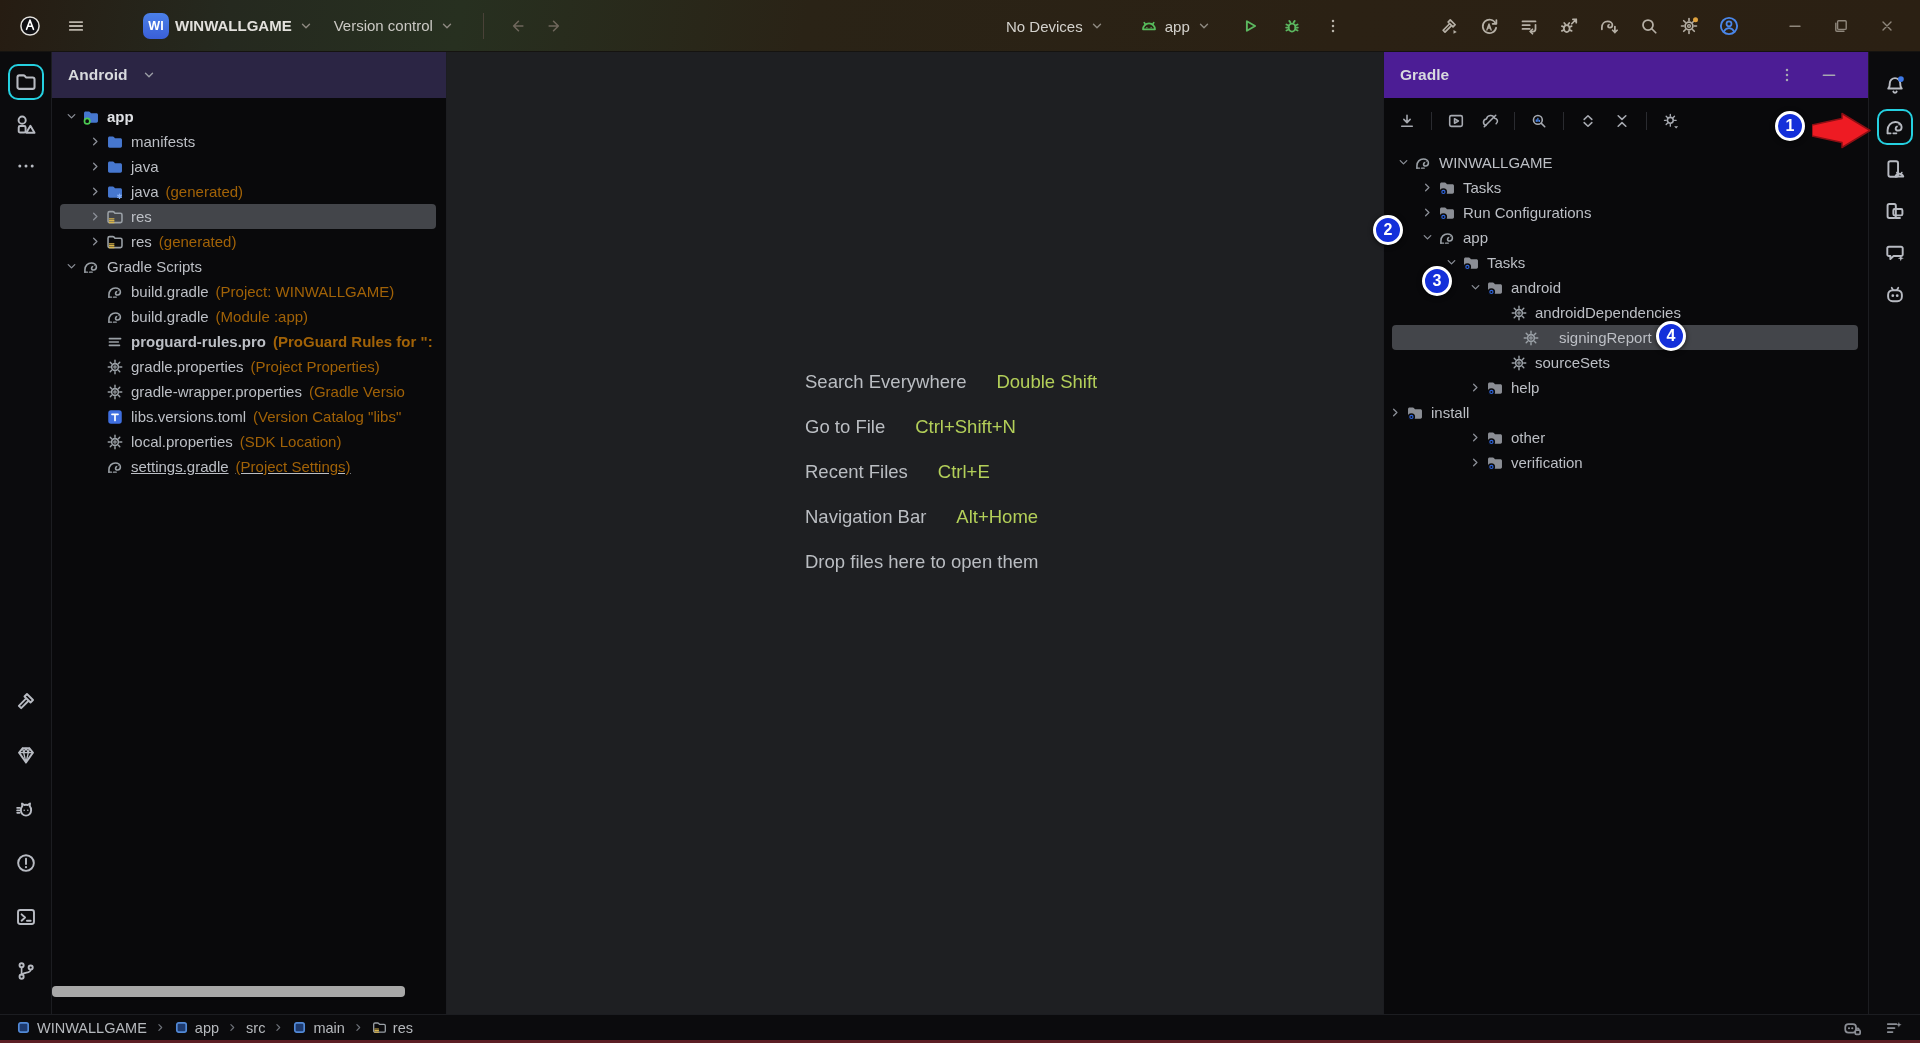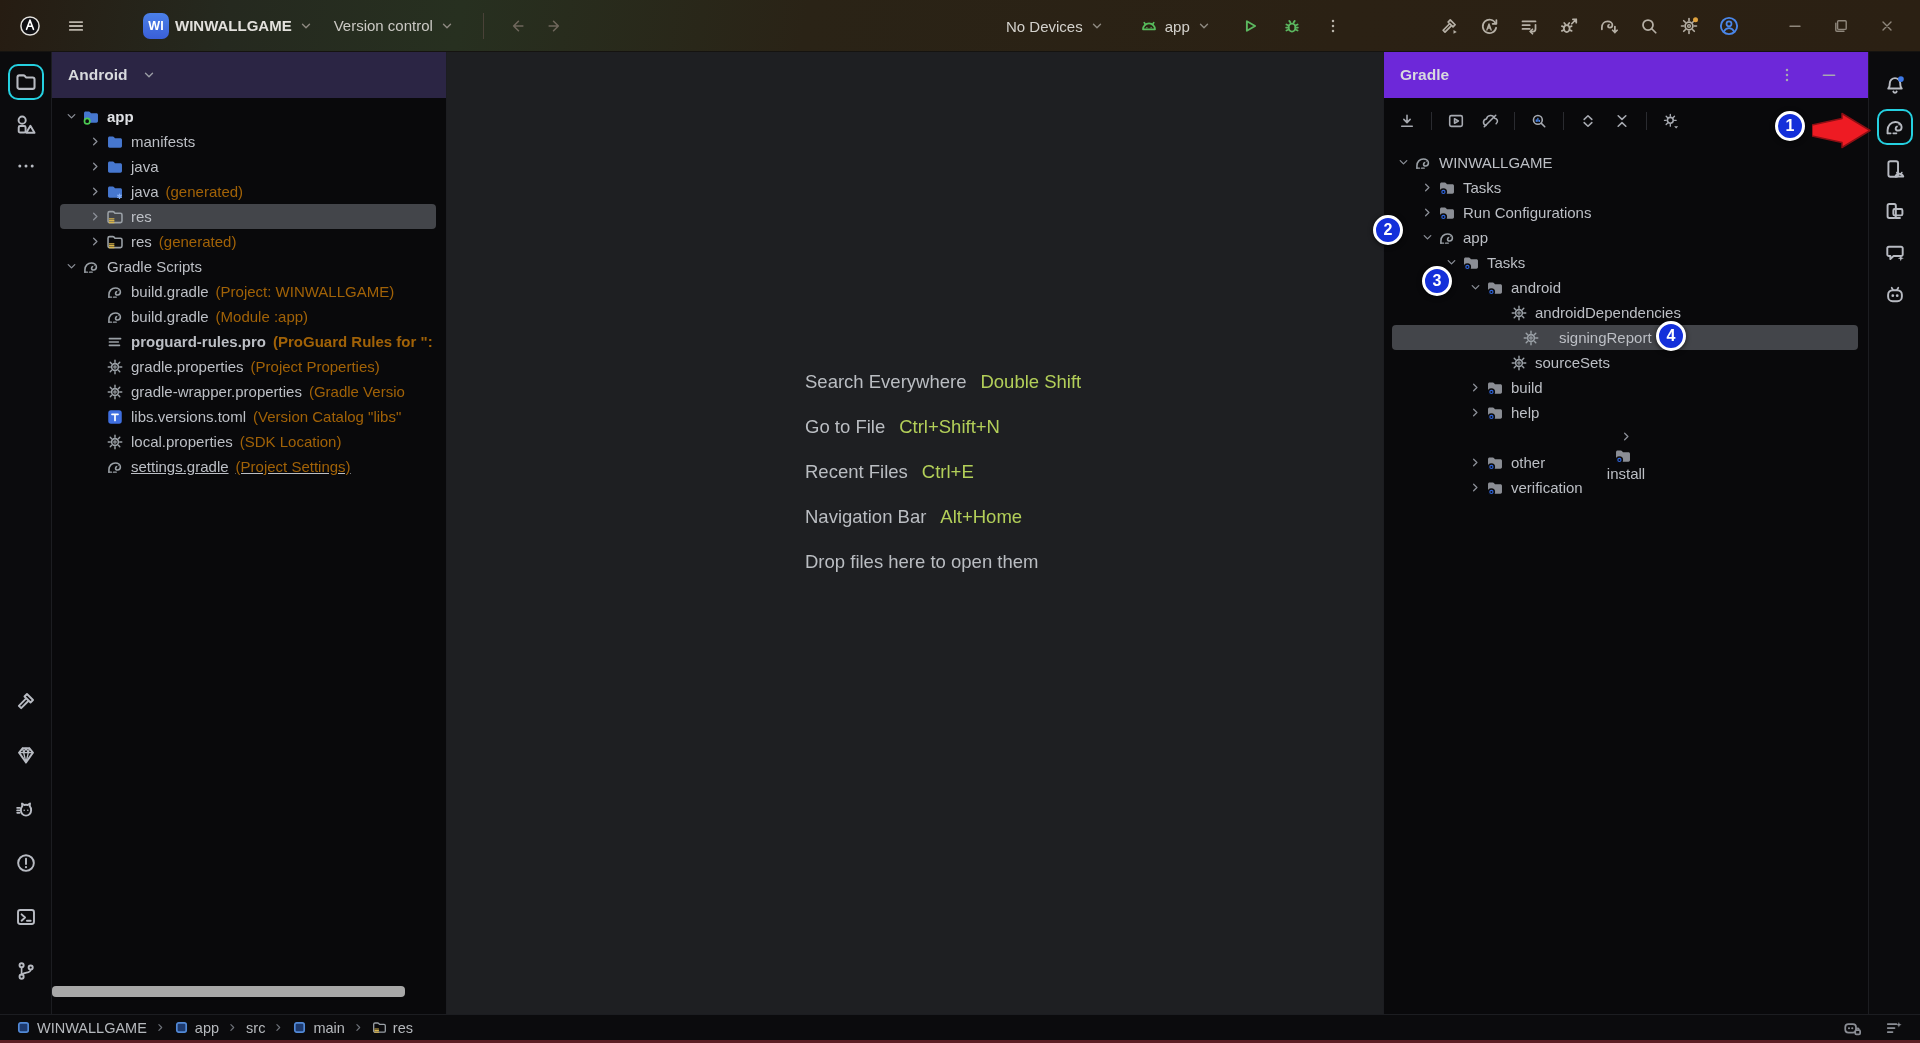--- a/index.html
+++ b/index.html
@@ -37,28 +37,28 @@
   #leftbar { border-right:1px solid #1c1d21; padding-top:9px; }
   #rightbar { border-left:1px solid #1c1d21; padding-top:12px; }
   .act-btn { width:36px; height:36px; margin:3px 0; border-radius:10px; border:2px solid transparent; background:none; color:#b8bbc2; display:flex; align-items:center; justify-content:center; cursor:pointer; }
   .act-btn.active { border-color:#25d0e0; }
   #leftbar .bottom-group { margin-top:auto; padding-bottom:22px; display:flex; flex-direction:column; gap:12px; }
 
   
   #project-panel { width:395px; flex:0 0 395px; background:#09090b; border-right:1px solid #1c1d21; position:relative; overflow:hidden; display:flex; flex-direction:column; }
   .panel-header { height:46px; flex:0 0 46px; display:flex; align-items:center; padding:0 16px; font-size:15.5px; font-weight:700; color:#d8dade; }
   #project-panel .panel-header { background:#2b2544; }
-  #gradle-panel .panel-header { background:#6d28d9;gap:28px; }
+  #gradle-panel .panel-header { background:#4c1d95;gap:28px; }
   .panel-header .hdr-chevron { margin-left:8px; color:#9a9da5; }
   .hdr-actions { margin-left:auto; display:flex; align-items:center; gap:20px; padding-right:12px; }
   .hdr-actions .tb-btn { color:#a7aab1; padding:2px; }
 
   #editor { flex:1; background:#1e1f22; position:relative; border-right:1px solid #1c1d21; }
   #shortcuts { position:absolute; left:358px; top:307px; }
-  .sc-line { height:45px; display:flex; align-items:center; gap:14px; font-size:18.5px; }
+  .sc-line { height:45px; display:flex; align-items:center; gap:30px; font-size:18.5px; }
   .sc-label { color:#babdc2; }
   .sc-keys { color:#b3cf59; }
   .sc-drop { color:#babdc2; }
 
   #gradle-panel { width:484px; flex:0 0 484px; background:#09090b; display:flex; flex-direction:column; position:relative; overflow:hidden; }
   .gradle-toolbar { height:46px; flex:0 0 46px; display:flex; align-items:center; padding:0 8px; gap:4px; }
   .gt-btn { width:30px; height:28px; display:flex; align-items:center; justify-content:center; background:none; border:none; color:#a7aab1; cursor:pointer; border-radius:4px; }
   .gt-sep { width:1px; height:18px; background:#2a2b30; margin:0 5px; }
 
   
@@ -845,38 +845,23 @@
                 <path d="M6 4.5L9.5 8 6 11.5"></path>
               </svg>
             </span>
             <span class="icon i18 ticon">
               <svg xmlns="http://www.w3.org/2000/svg" viewBox="0 0 16 16" fill="none" stroke="currentColor" stroke-width="1.4" stroke-linecap="round" stroke-linejoin="round">
                 <path d="M1.8 4.6c0-.8.6-1.4 1.4-1.4h2.9c.4 0 .8.2 1.1.5l.8 1h4.8c.8 0 1.4.6 1.4 1.4v5.5c0 .8-.6 1.4-1.4 1.4H3.2c-.8 0-1.4-.6-1.4-1.4z" fill="#8b8e95" stroke="none"></path>
                 <circle cx="4.8" cy="11.5" r="2.6" fill="#2f66e0" stroke="#0b0b0d"></circle>
                 <circle cx="4.8" cy="11.5" r=".9" fill="#0b0b0d" stroke="none"></circle>
               </svg>
             </span>
-            <span class="tlabel">build</span>
-          </div>
-          <div class="trow" style="padding-left: 80px;">
-            <span class="tchev">
-              <svg xmlns="http://www.w3.org/2000/svg" viewBox="0 0 16 16" fill="none" stroke="currentColor" stroke-width="1.4" stroke-linecap="round" stroke-linejoin="round">
-                <path d="M6 4.5L9.5 8 6 11.5"></path>
-              </svg>
-            </span>
-            <span class="icon i18 ticon">
-              <svg xmlns="http://www.w3.org/2000/svg" viewBox="0 0 16 16" fill="none" stroke="currentColor" stroke-width="1.4" stroke-linecap="round" stroke-linejoin="round">
-                <path d="M1.8 4.6c0-.8.6-1.4 1.4-1.4h2.9c.4 0 .8.2 1.1.5l.8 1h4.8c.8 0 1.4.6 1.4 1.4v5.5c0 .8-.6 1.4-1.4 1.4H3.2c-.8 0-1.4-.6-1.4-1.4z" fill="#8b8e95" stroke="none"></path>
-                <circle cx="4.8" cy="11.5" r="2.6" fill="#2f66e0" stroke="#0b0b0d"></circle>
-                <circle cx="4.8" cy="11.5" r=".9" fill="#0b0b0d" stroke="none"></circle>
-              </svg>
-            </span>
             <span class="tlabel">help</span>
           </div>
-          <div class="trow" style=" flex-direction: column;">
+          <div class="trow" style="">
             <span class="tchev">
               <svg xmlns="http://www.w3.org/2000/svg" viewBox="0 0 16 16" fill="none" stroke="currentColor" stroke-width="1.4" stroke-linecap="round" stroke-linejoin="round">
                 <path d="M6 4.5L9.5 8 6 11.5"></path>
               </svg>
             </span>
             <span class="icon i18 ticon">
               <svg xmlns="http://www.w3.org/2000/svg" viewBox="0 0 16 16" fill="none" stroke="currentColor" stroke-width="1.4" stroke-linecap="round" stroke-linejoin="round">
                 <path d="M1.8 4.6c0-.8.6-1.4 1.4-1.4h2.9c.4 0 .8.2 1.1.5l.8 1h4.8c.8 0 1.4.6 1.4 1.4v5.5c0 .8-.6 1.4-1.4 1.4H3.2c-.8 0-1.4-.6-1.4-1.4z" fill="#8b8e95" stroke="none"></path>
                 <circle cx="4.8" cy="11.5" r="2.6" fill="#2f66e0" stroke="#0b0b0d"></circle>
                 <circle cx="4.8" cy="11.5" r=".9" fill="#0b0b0d" stroke="none"></circle>

